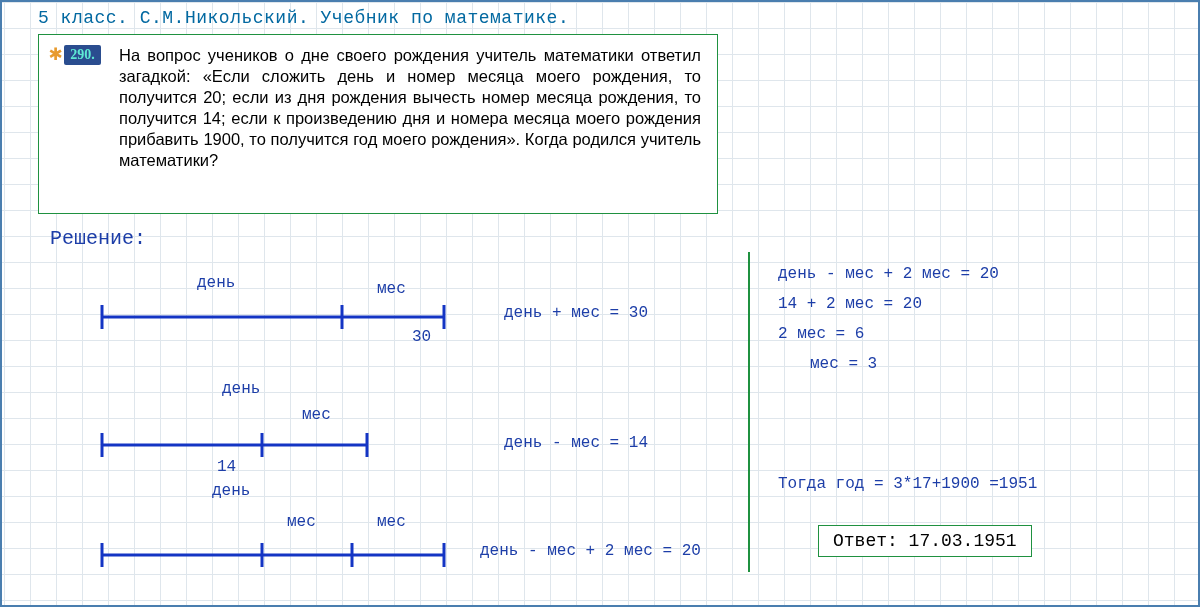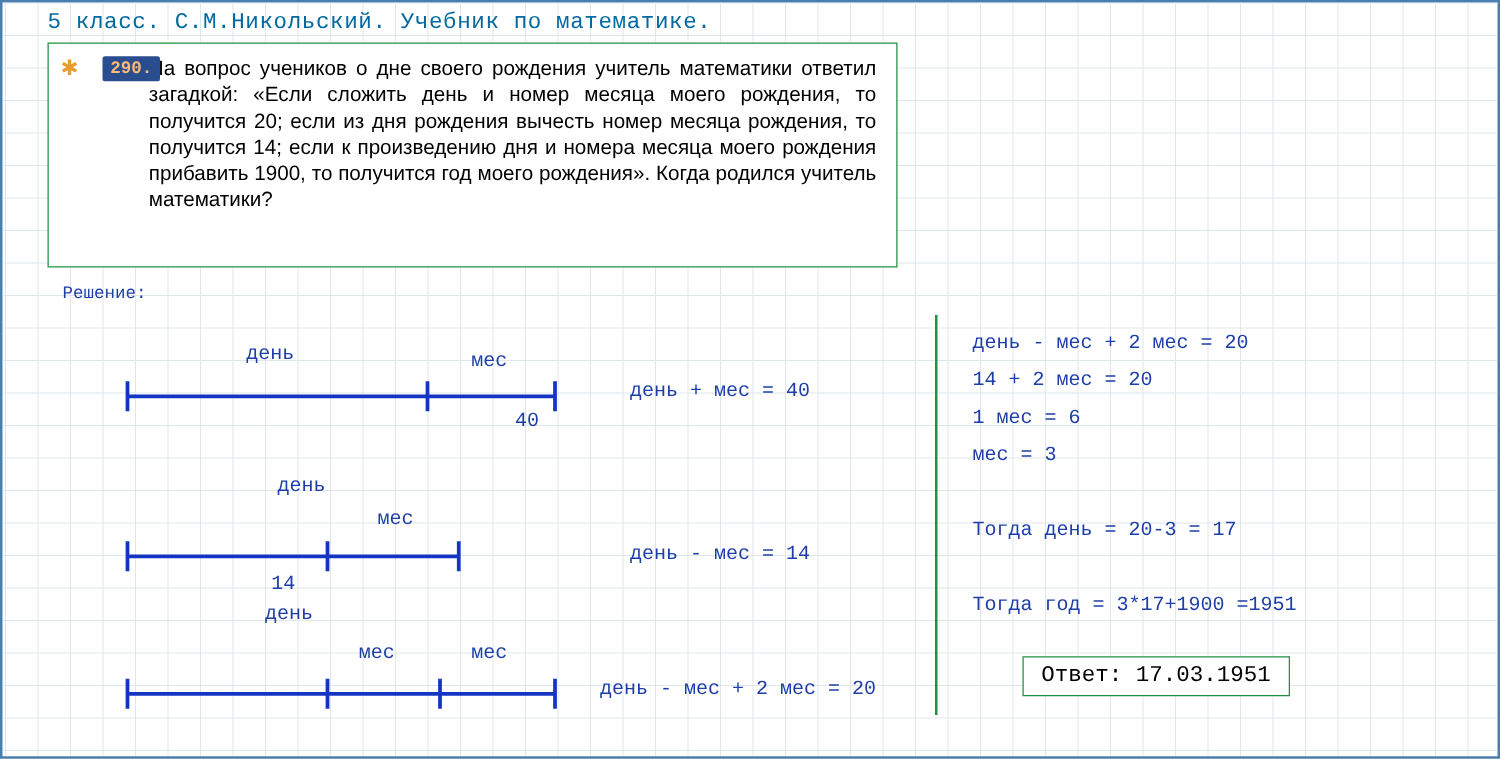--- a/index.html
+++ b/index.html
@@ -31,35 +31,35 @@
     width: 680px; height: 180px;
     border: 1px solid #1f9140;
     background: #fff; padding: 10px 16px 10px 16px;
   }
   .pnum-wrap {
     position: absolute; left: 10px; top: 10px;
     display: flex; align-items: center;
   }
   .star { color: #e89b2e; font-size: 22px; line-height: 20px; }
   .pnum {
-    margin-left: 20px;
-    background: #2a4d8f; color: #fdba74;
-    font-family: Liberation Mono, monospace;
+    margin-left: 2px;
+    background: #2a4d8f; color: #5eead4;
+    font-family: Liberation Serif, serif;
     font-size: 14px; font-weight: bold;
     padding: 2px 6px; border-radius: 2px;
   }
   .problem-text {
     margin-left: 64px;
     font-family: Arial, sans-serif;
     font-size: 16.5px; line-height: 21px;
     color: #000; text-align: justify;
   }
   .sol-title {
     position: absolute; left: 48px; top: 225px;
-    color: #1d3ea8; font-size: 14px; font-family: Liberation Mono, monospace;
+    color: #1d3ea8; font-size: 20px; font-family: Liberation Mono, monospace;
   }
   .abs { position: absolute; color: #1d3ea8; font-size: 16px; }
   
   .vline {
     position: absolute; left: 746px; top: 250px; width: 0; height: 320px;
     border-left: 2px solid #1f9140;
   }
   .answer-box {
     position: absolute; left: 816px; top: 523px;
     border: 1.5px solid #1f9140; background: #fff;
@@ -89,22 +89,22 @@
   <div class="sol-title">Решение:</div>
 
   <svg class="diagram" style="left:100px; top:295px;" width="360" height="40">
     <line class="bar" x1="0" y1="20" x2="342" y2="20"></line>
     <line class="tick" x1="0" y1="8" x2="0" y2="32"></line>
     <line class="tick" x1="240" y1="8" x2="240" y2="32"></line>
     <line class="tick" x1="342" y1="8" x2="342" y2="32"></line>
   </svg>
   <span class="abs" style="left:195px; top:272px;">день</span>
   <span class="abs" style="left:375px; top:278px;">мес</span>
-  <span class="abs" style="left:410px; top:326px;">40</span>
-  <span class="abs" style="left:502px; top:302px;">день + мес = 40</span>
+  <span class="abs" style="left:410px; top:326px;">30</span>
+  <span class="abs" style="left:502px; top:302px;">день + мес = 30</span>
 
   <svg class="diagram" style="left:100px; top:423px;" width="300" height="40">
     <line class="bar" x1="0" y1="20" x2="265" y2="20"></line>
     <line class="tick" x1="0" y1="8" x2="0" y2="32"></line>
     <line class="tick" x1="160" y1="8" x2="160" y2="32"></line>
     <line class="tick" x1="265" y1="8" x2="265" y2="32"></line>
   </svg>
   <span class="abs" style="left:220px; top:378px;">день</span>
   <span class="abs" style="left:300px; top:404px;">мес</span>
   <span class="abs" style="left:215px; top:456px;">14</span>
@@ -119,20 +119,19 @@
     <line class="tick" x1="342" y1="8" x2="342" y2="32"></line>
   </svg>
   <span class="abs" style="left:285px; top:511px;">мес</span>
   <span class="abs" style="left:375px; top:511px;">мес</span>
   <span class="abs" style="left:478px; top:540px;">день - мес + 2 мес = 20</span>
 
   <div class="vline"></div>
 
   <span class="abs" style="left:776px; top:263px;">день - мес + 2 мес = 20</span>
   <span class="abs" style="left:776px; top:293px;">14 + 2 мес = 20</span>
-  <span class="abs" style="left:776px; top:323px;">1 мес = 6</span>
-  <span class="abs" style="left:776px; top:353px;text-align:right;">мес = 3</span>
-  <span class="abs" style="left:776px; top:413px;">Тогда день = 20-3 = 17</span>
+  <span class="abs" style="left:776px; top:323px;">2 мес = 6</span>
+  <span class="abs" style="left:808px; top:353px;text-align:right;">мес = 3</span>
   <span class="abs" style="left:776px; top:473px;">Тогда год = 3*17+1900 =1951</span>
 
   <div class="answer-box">Ответ: 17.03.1951</div>
 
 </div>
 
 </body></html>

